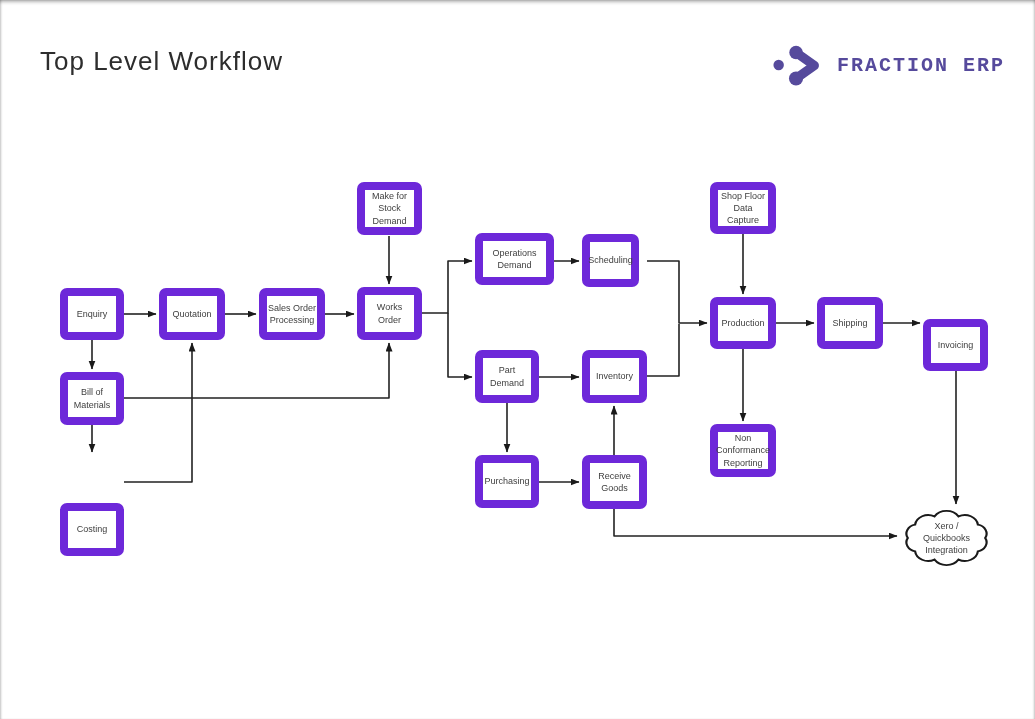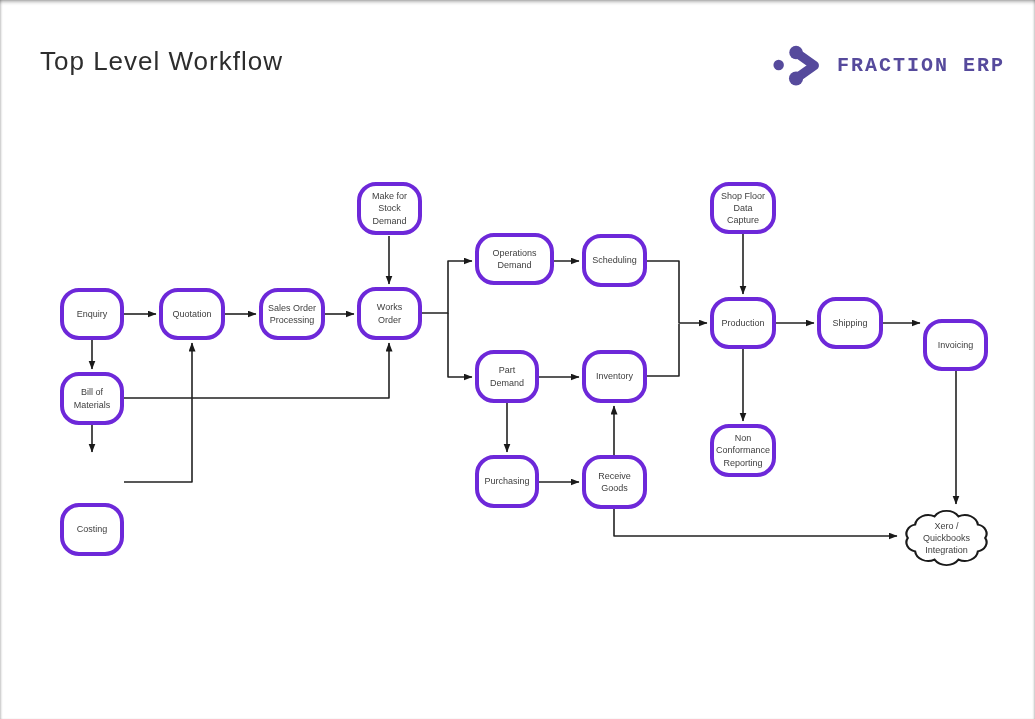--- a/index.html
+++ b/index.html
@@ -34,21 +34,21 @@
     font-size:13.5px;color:#2e2e2e;letter-spacing:.3px;
     white-space:pre;
   }
   #diagram{position:absolute;left:0;top:0;width:1035px;height:719px;}
   #edge-layer{position:absolute;left:0;top:0;width:1035px;height:719px;}
   .edge{fill:none;stroke:#222222;stroke-width:1.6;stroke-linejoin:round;}
   .node{
     position:absolute;
     display:flex;align-items:center;justify-content:center;
     background:#ffffff;
-    border:4px solid #6d28d9;border-radius:19px;
+    border:8px solid #6d28d9;border-radius:7px;
     box-sizing:border-box;
     text-align:center;
   }
   .node-label{
     font-size:9px;line-height:1.35;color:#404040;
     white-space:pre-line;
   }
   .node.cloud{border:none;background:transparent;border-radius:0;}
   .cloud-shape{position:absolute;left:0;top:0;width:100%;height:100%;overflow:visible;}
   .cloud-shape path{fill:#ffffff;stroke:#1a1a1a;stroke-width:2;}
@@ -126,21 +126,21 @@
         <span class="node-label">Bill of
 Materials</span>
       </div>
       <div class="node" style="left: 60px; top: 455px; width: 64px; height: 53px; margin-top: 48px;">
         <span class="node-label">Costing</span>
       </div>
       <div class="node" style="left: 475px; top: 233px; width: 79px; height: 52px;">
         <span class="node-label">Operations
 Demand</span>
       </div>
-      <div class="node" style="left: 582px; top: 234px; width: 65px; height: 53px;">
+      <div class="node" style="left: 582px; top: 234px; width: 57px; height: 53px;">
         <span class="node-label">Scheduling</span>
       </div>
       <div class="node" style="left: 475px; top: 350px; width: 64px; height: 53px;">
         <span class="node-label">Part
 Demand</span>
       </div>
       <div class="node" style="left: 582px; top: 350px; width: 65px; height: 53px;">
         <span class="node-label">Inventory</span>
       </div>
       <div class="node" style="left: 475px; top: 455px; width: 64px; height: 53px;">

